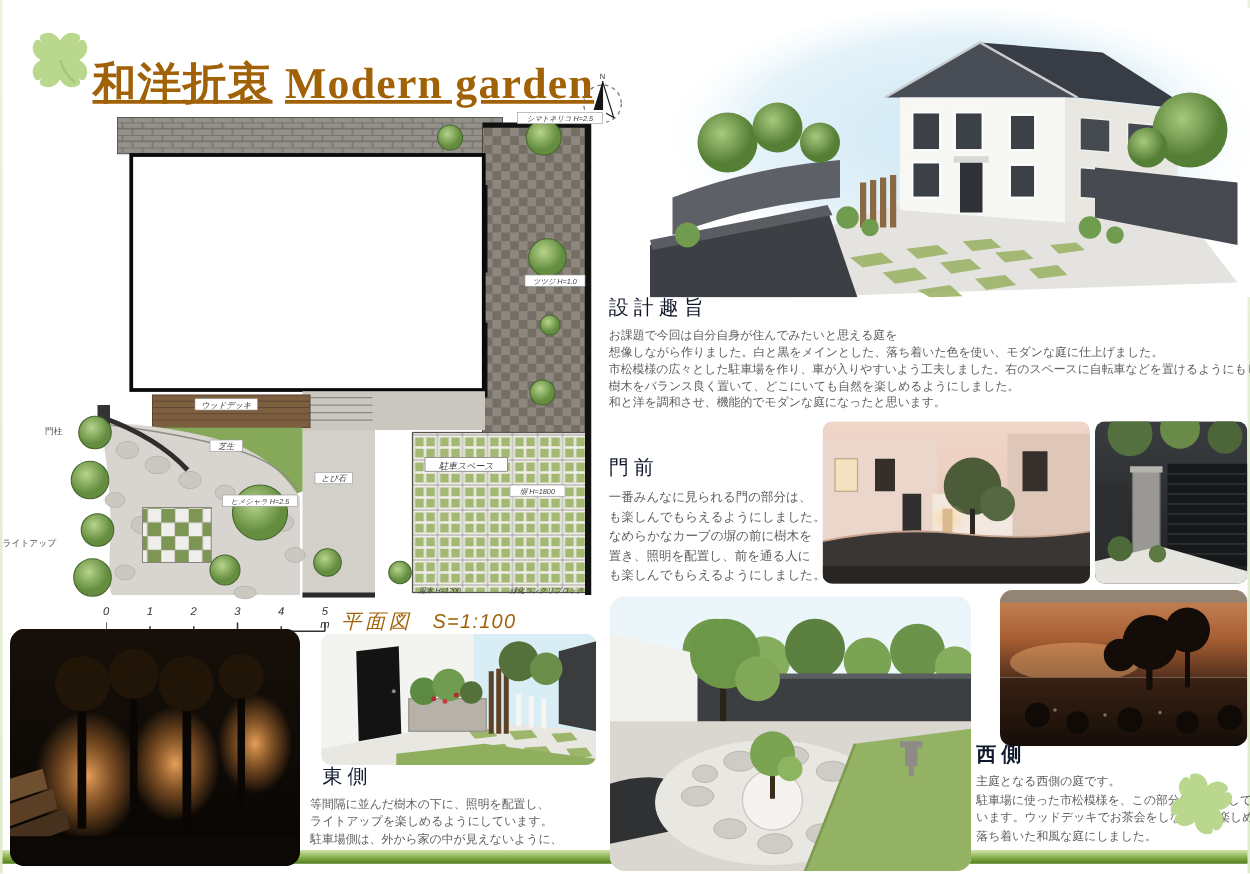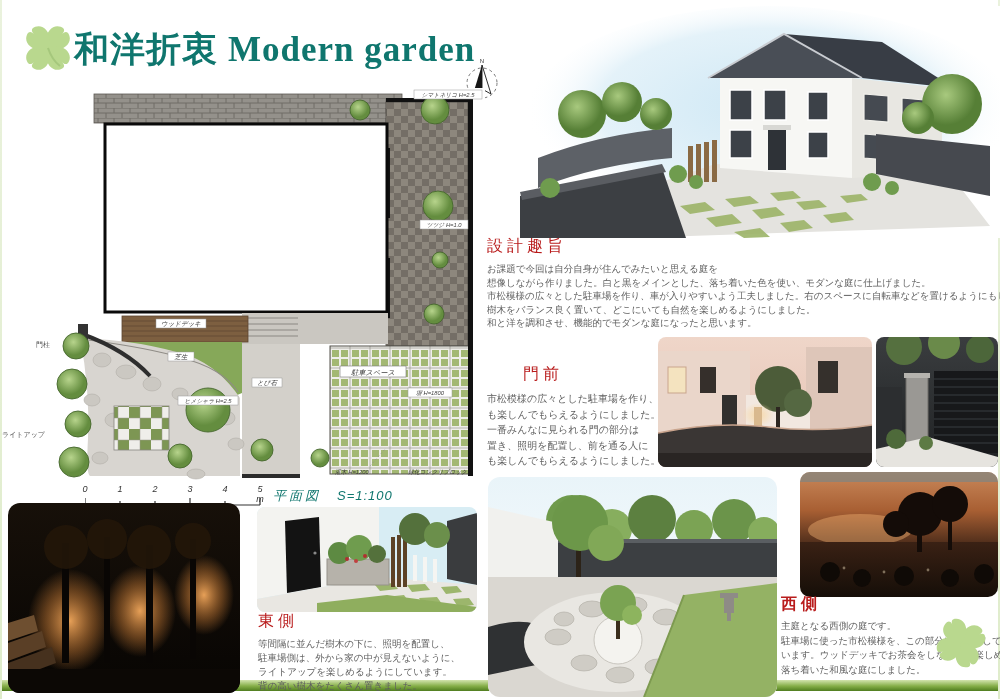--- a/index.html
+++ b/index.html
@@ -9,42 +9,42 @@
   }
   .abs{position:absolute;}
   
   .bar-top{left:4px;top:4px;width:992px;height:9px;border-radius:2px;
     background:linear-gradient(90deg,#558422,#7fae45 35%,#a9cc74 70%,#dcead
 e0%,#e4efcf);}
   .bar-bottom{left:0;top:680px;width:1000px;height:11px;
     background:linear-gradient(180deg,#d3e4ae,#85ae48 55%,#507d1f);}
   .edge{top:0;width:2px;height:699px;background:linear-gradient(180deg,#eaf2dd,#dfeccb);}
   
-  .title{left:74px;top:26px;font-family:"Liberation Serif","DejaVu Serif",serif;
-    font-weight:bold;font-size:35px;color:#0f766e;letter-spacing:1px;white-space:nowrap;}
+  .title{left:74px;top:43px;font-family:"Liberation Serif","DejaVu Serif",serif;
+    font-weight:bold;font-size:35px;color:#a16207;letter-spacing:1px;white-space:nowrap;text-decoration:underline;}
   .title .en{margin-left:10px;}
   
   .plan{left:30px;top:88px;width:455px;height:425px;font-style:italic;}
   .plan svg{position:absolute;left:0;top:0;}
   .plan-note{position:absolute;font-size:7px;color:#555;white-space:nowrap;}
   .ticknum{position:absolute;top:396px;font-size:9px;color:#333;width:14px;text-align:center;}
   .scaleline{position:absolute;left:55px;top:408px;}
-  .plan-caption{position:absolute;left:243px;top:399px;font-size:13px;color:#0f766e;letter-spacing:3px;white-space:nowrap;}
+  .plan-caption{position:absolute;left:243px;top:399px;font-size:16px;color:#a16207;letter-spacing:3px;white-space:nowrap;}
   .plan-caption .scl{margin-left:16px;letter-spacing:1px;}
   
   .compass{left:460px;top:56px;width:44px;height:48px;}
   
-  .sec-heading{font-size:16px;color:#b91c1c;letter-spacing:4px;white-space:nowrap;}
+  .sec-heading{font-size:16px;color:#0f172a;letter-spacing:4px;white-space:nowrap;}
   .sec-body div{white-space:nowrap;}
   .concept-h{left:487px;top:236px;}
   .concept-b{left:487px;top:262px;font-size:9.5px;line-height:13.5px;color:#5e5e5e;}
-  .gate-h{left:487px;top:364px;margin-left:36px;}
+  .gate-h{left:487px;top:364px;}
   .gate-b{left:487px;top:391px;font-size:10px;line-height:15.5px;color:#5e5e5e;}
   .east-h{left:258px;top:611px;}
-  .east-b{left:258px;top:637px;font-size:9.5px;line-height:14px;color:#5e5e5e;}
+  .east-b{left:248px;top:637px;font-size:9.5px;line-height:14px;color:#5e5e5e;}
   .west-h{left:781px;top:594px;font-weight:bold;}
   .west-b{left:781px;top:619px;font-size:9.5px;line-height:14.5px;color:#5e5e5e;}
   
   .photo{overflow:hidden;border-radius:8px;}
   .photo svg{display:block;}
   .ph-house{left:520px;top:6px;width:480px;height:232px;border-radius:0;}
   .ph-evening{left:658px;top:337px;width:214px;height:130px;}
   .ph-gatedark{left:876px;top:337px;width:122px;height:130px;}
   .ph-night{left:8px;top:503px;width:232px;height:190px;border-radius:12px;}
   .ph-east{left:257px;top:507px;width:220px;height:105px;}
@@ -320,23 +320,23 @@
   <div class="abs sec-body concept-b">
     <div>お課題で今回は自分自身が住んでみたいと思える庭を</div>
     <div>想像しながら作りました。白と黒をメインとした、落ち着いた色を使い、モダンな庭に仕上げました。</div>
     <div>市松模様の広々とした駐車場を作り、車が入りやすいよう工夫しました。右のスペースに自転車などを置けるようにもしています。</div>
     <div>樹木をバランス良く置いて、どこにいても自然を楽しめるようにしました。</div>
     <div>和と洋を調和させ、機能的でモダンな庭になったと思います。</div>
   </div>
 
   <div class="abs sec-heading gate-h">門前</div>
   <div class="abs sec-body gate-b">
-    <div>市松模様の広々とした駐車場を作り、</div>
+    <div>一番みんなに見られる門の部分は、</div>
     <div>も楽しんでもらえるようにしました。</div>
-    <div>一番みんなに見られる門の部分は</div>
+    <div>なめらかなカーブの塀の前に樹木を</div>
     <div>置き、照明を配置し、前を通る人に</div>
     <div>も楽しんでもらえるようにしました。</div>
   </div>
 
   <div class="abs photo ph-evening">
     <svg width="214" height="130" viewBox="0 0 214 130">
       <defs>
           <linearGradient id="dusk" x1="0" y1="0" x2="0" y2="1">
         <stop offset="0%" stop-color="#efd6c9"></stop>
             <stop offset="100%" stop-color="#e5c0b1"></stop>
@@ -461,23 +461,22 @@
           <rect x="156" y="48" width="4" height="26"></rect>
           <rect x="166" y="50" width="4" height="25"></rect>
           <rect x="176" y="52" width="4" height="24"></rect>
         </g>
     </svg>
   </div>
 
   <div class="abs sec-heading east-h">東側</div>
   <div class="abs sec-body east-b">
     <div>等間隔に並んだ樹木の下に、照明を配置し、</div>
+    <div>ライトアップを楽しめるようにしています。</div>
     <div>駐車場側は、外から家の中が見えないように、</div>
-    <div>ライトアップを楽しめるようにしています。</div>
-    <div>背の高い樹木をたくさん置きました。</div>
   </div>
 
   <div class="abs photo ph-west">
     <svg width="289" height="220" viewBox="0 0 289 220">
       <defs>
           <linearGradient id="wsky" x1="0" y1="0" x2="0" y2="1">
         <stop offset="0%" stop-color="#e9f4f9"></stop>
             <stop offset="100%" stop-color="#ffffff"></stop>
           </linearGradient>
         </defs>

